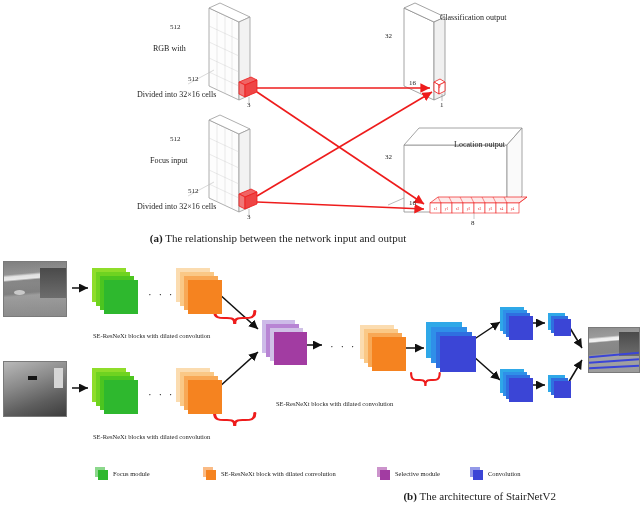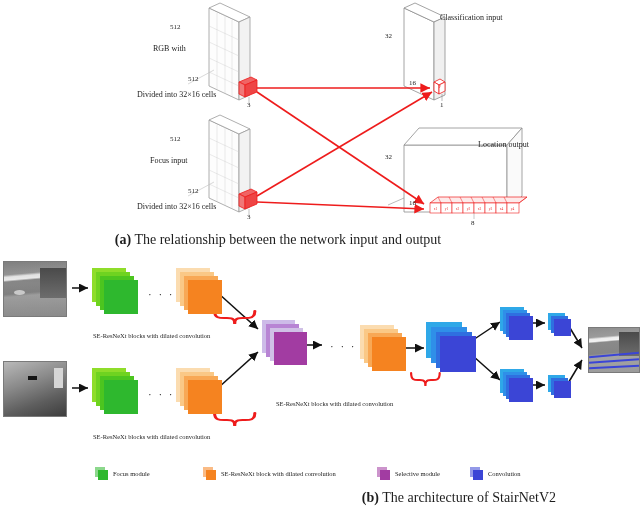--- a/index.html
+++ b/index.html
@@ -4,21 +4,21 @@
 <style>
   html,body{margin:0;padding:0;background:#ffffff;}
   body{width:640px;height:510px;position:relative;overflow:hidden;
        font-family:"Liberation Serif",serif;color:#1a1a1a;}
   .fig{position:absolute;left:0;top:0;width:640px;height:510px;}
   svg{position:absolute;left:0;top:0;width:640px;height:510px;overflow:visible;}
   .lbl{position:absolute;font-family:"Liberation Serif",serif;color:#1d1d1d;white-space:nowrap;}
   .t7{font-size:7px;}
   .t65{font-size:6.5px;}
   .t8{font-size:8px;}
-  .cap{font-size:14px;text-align:center;width:556px;left:0;}
+  .cap{font-size:11px;text-align:center;width:556px;left:0;}
   .cap b{font-weight:bold;}
   .photo{position:absolute;border:1px solid #7a7a7a;}
   .legend-row{position:absolute;left:0;top:466px;width:640px;height:18px;}
   .lg-item{position:absolute;height:16px;}
   .lg-txt{position:absolute;font-size:6.5px;top:4px;white-space:nowrap;}
 </style>
 </head>
 <body>
 
 <div class="fig">
@@ -157,27 +157,27 @@
   <div class="lbl t7" style="left:188px;top:75px;">512</div>
   <div class="lbl t8" style="left:137px;top:90px;">Divided into 32×16 cells</div>
   <div class="lbl t7" style="left:247px;top:101px;">3</div>
 
   <div class="lbl t7" style="left:170px;top:135px;">512</div>
   <div class="lbl t8" style="left:150px;top:156px;">Focus input</div>
   <div class="lbl t7" style="left:188px;top:187px;">512</div>
   <div class="lbl t8" style="left:137px;top:202px;">Divided into 32×16 cells</div>
   <div class="lbl t7" style="left:247px;top:213px;">3</div>
 
-  <div class="lbl t8" style="left:440px;top:13px;">Classification input</div>
+  <div class="lbl t8" style="left:440px;top:13px;">Classification output</div>
   <div class="lbl t7" style="left:385px;top:32px;">32</div>
   <div class="lbl t7" style="left:409px;top:79px;">16</div>
   <div class="lbl t7" style="left:440px;top:101px;">1</div>
   <div class="lbl" style="left:439px;top:85px;font-size:3.6px;color:#ee1c1c;">P</div>
 
-  <div class="lbl t8" style="left:478px;top:140px;">Location output</div>
+  <div class="lbl t8" style="left:454px;top:140px;">Location output</div>
   <div class="lbl t7" style="left:385px;top:153px;">32</div>
   <div class="lbl t7" style="left:409px;top:199px;">16</div>
   <div class="lbl t7" style="left:471px;top:219px;">8</div>
   <div id="loc-cells" style="position:absolute;left:430px;top:204px;width:100px;height:10px;">
       <div class="loc-cell" style="position: absolute; left: 0px; top: 1px; width: 11px; height: 9px; font-size: 3.4px; line-height: 9px; text-align: center; color: rgb(238, 28, 28);">x1</div>
       <div class="loc-cell" style="position: absolute; left: 11px; top: 1px; width: 11px; height: 9px; font-size: 3.4px; line-height: 9px; text-align: center; color: rgb(238, 28, 28);">y1</div>
       <div class="loc-cell" style="position: absolute; left: 22px; top: 1px; width: 11px; height: 9px; font-size: 3.4px; line-height: 9px; text-align: center; color: rgb(238, 28, 28);">x2</div>
       <div class="loc-cell" style="position: absolute; left: 33px; top: 1px; width: 11px; height: 9px; font-size: 3.4px; line-height: 9px; text-align: center; color: rgb(238, 28, 28);">y2</div>
       <div class="loc-cell" style="position: absolute; left: 44px; top: 1px; width: 11px; height: 9px; font-size: 3.4px; line-height: 9px; text-align: center; color: rgb(238, 28, 28);">x3</div>
       <div class="loc-cell" style="position: absolute; left: 55px; top: 1px; width: 11px; height: 9px; font-size: 3.4px; line-height: 9px; text-align: center; color: rgb(238, 28, 28);">y3</div>

